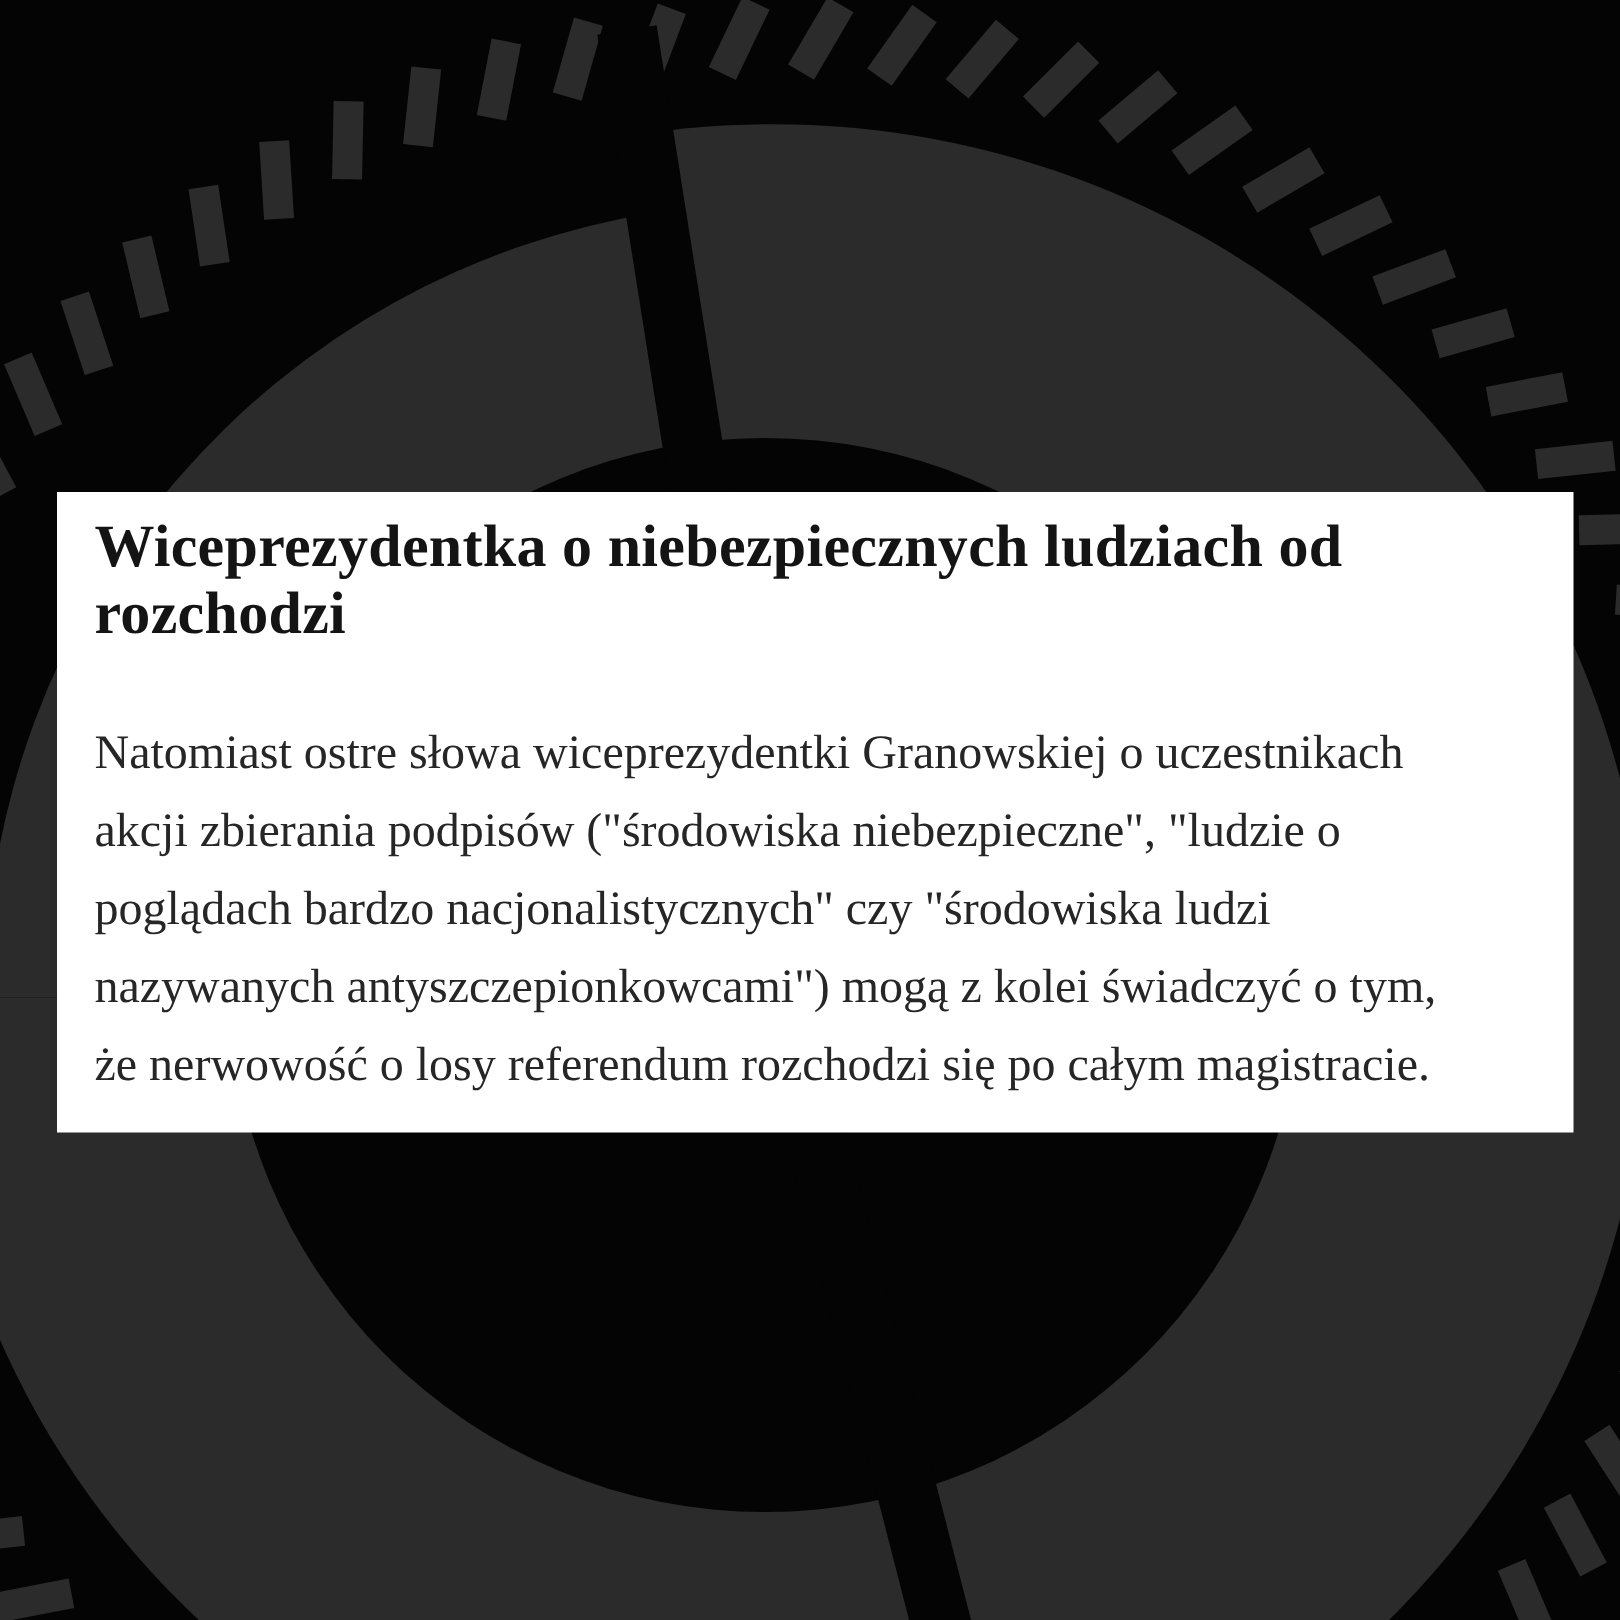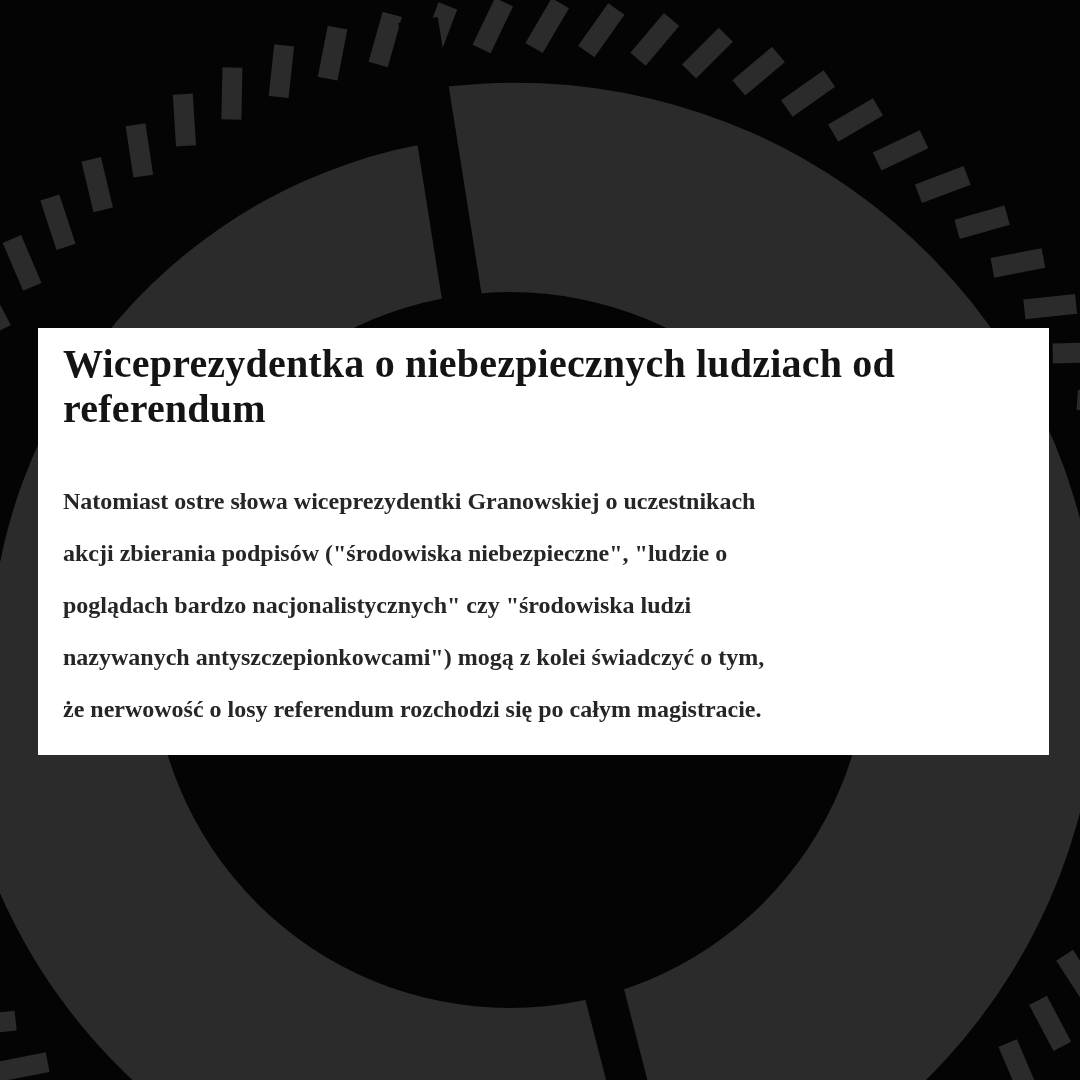--- a/index.html
+++ b/index.html
@@ -23,22 +23,22 @@
     font-family:"Liberation Serif", serif;
     font-weight:700;
     font-size:40px;line-height:45px;
     color:var(--title,#141414);
     white-space:pre;
     letter-spacing:.2px;
   }
   .card p{
     margin:44px 0 0 0;
     font-family:"Liberation Serif", serif;
-    font-weight:700;
-    font-size:24px;line-height:52px;
+    font-weight:400;
+    font-size:32px;line-height:52px;
     color:var(--body,#262626);
     white-space:pre;
   }
 </style>
 </head>
 <body>
 
 <div class="stage" style="--bg: #040404; --card: #ffffff; --title: #141414; --body: #262626;">
 
   <svg class="reel" viewBox="0 0 1080 1080" aria-hidden="true">
@@ -129,21 +129,21 @@
     <circle cx="510" cy="650" r="358" class="bgfill" fill="#040404"></circle>
 
     <g>
       <line x1="520" y1="665" x2="418" y2="20" class="spoke" stroke="#040404" stroke-width="40"></line>
       <line x1="520" y1="665" x2="700" y2="1365" class="spoke" stroke="#040404" stroke-width="40"></line>
     </g>
   </svg>
 
   <div class="card">
     <h1>Wiceprezydentka o niebezpiecznych ludziach od
-referendum</h1>
+rozchodzi</h1>
     <p>Natomiast ostre słowa wiceprezydentki Granowskiej o uczestnikach
 akcji zbierania podpisów ("środowiska niebezpieczne", "ludzie o
 poglądach bardzo nacjonalistycznych" czy "środowiska ludzi
 nazywanych antyszczepionkowcami") mogą z kolei świadczyć o tym,
 że nerwowość o losy referendum rozchodzi się po całym magistracie.</p>
   </div>
 
 </div>
 
 </body></html>

